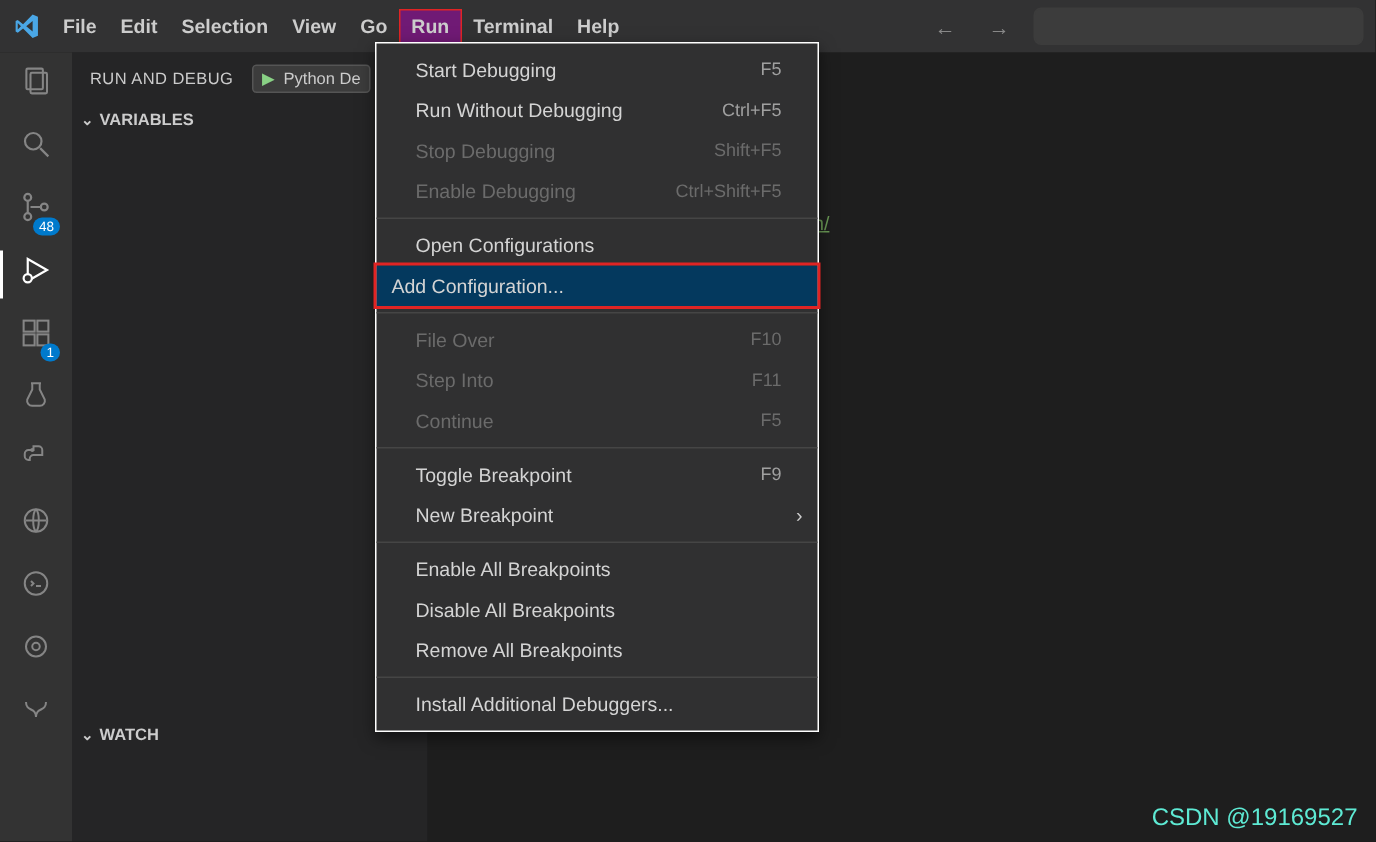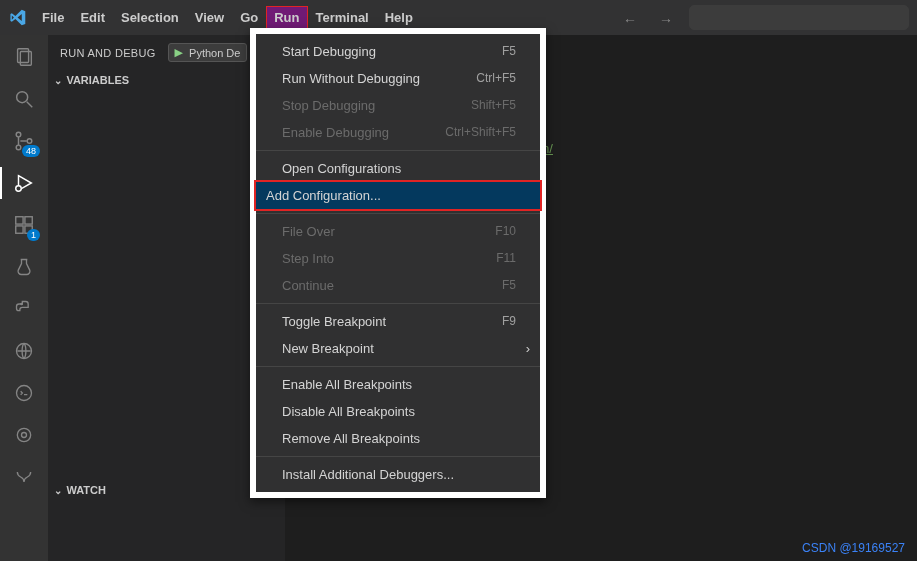--- a/index.html
+++ b/index.html
@@ -8,21 +8,21 @@
   .titlebar { height:35px; background:#323233; display:flex; align-items:center; padding:0 8px; }
   .logo { width:18px; height:18px; margin-right:8px; display:flex; align-items:center; justify-content:center; }
   .menu { display:flex;font-weight:bold; }
   .menu-item { padding:4px 8px; cursor:default; color:#cccccc; }
   .menu-item.active { background:#701a75; outline:1px solid #e02424; outline-offset:-1px; }
   .titlebar-right { margin-left:auto; display:flex; align-items:center; gap:10px; }
   .nav-arrow { color:#888; font-size:14px; padding:2px 6px; }
   .searchbox { width:220px; height:25px; background:#3c3c3c; border:1px solid #3c3c3c; border-radius:5px; }
   
   .activitybar { position:absolute; left:0; top:35px; bottom:0; width:48px; background:#333333; display:flex; flex-direction:column; align-items:center; padding-top:8px; gap:14px; }
-  .act-icon { width:28px; height:28px; color:#858585; display:flex; align-items:center; justify-content:center; position:relative; }
+  .act-icon { width:28px; height:28px; color:#858585; display:flex; justify-content:center; position:relative; }
   .act-icon.active { color:#fff; }
   .act-icon.active::before { content:""; position:absolute; left:-10px; top:-2px; bottom:-2px; width:2px; background:#fff; }
   .badge { position:absolute; right:-2px; bottom:-2px; background:#007acc; color:#fff; border-radius:8px; font-size:9px; padding:0 4px; line-height:12px; min-width:12px; text-align:center; }
   
   .sidebar { position:absolute; left:48px; top:35px; bottom:0; width:237px; background:#252526; }
   .sb-header { height:35px; display:flex; align-items:center; padding:0 12px; gap:12px; font-size:11px; color:#ccc; }
   .sb-title { letter-spacing:0.3px; }
   .play-pill { display:flex; align-items:center; background:#3c3c3c; border:1px solid #555; border-radius:3px; padding:2px 6px; gap:6px; color:#ccc; }
   .play-tri { color:#89d185; font-size:11px; }
   .section-hdr { display:flex; align-items:center; gap:4px; padding:4px 6px; font-size:11px; font-weight:600; color:#ccc; }
@@ -32,30 +32,30 @@
   .tabrow { position:absolute; left:285px; top:35px; height:35px; display:flex; align-items:center; }
   .tab { padding:6px 12px; color:#969696; }
   .code { white-space:pre; }
   .c-com { color:#6a9955; }
   .c-key { color:#9cdcfe; }
   .c-str { color:#ce9178; }
   .c-url { color:#6a9955; text-decoration:underline; }
   .c-pun { color:#d4d4d4; }
   .brace-hl { border:1px solid #555; padding:0 1px; }
   
-  .dropdown { position:absolute; left:250px; top:28px; width:296px; background:#303031; border:6px solid #ffffff; box-shadow:0 4px 10px rgba(0,0,0,.5); padding:4px 0; z-index:10; }
+  .dropdown { position:absolute; left:250px; top:28px; width:296px; background:#303031; border:1px solid #ffffff; box-shadow:0 4px 10px rgba(0,0,0,.5); padding:4px 0; z-index:10; }
   .dd-item { display:flex; justify-content:space-between; padding:6px 24px 6px 26px; color:#d4d4d4; cursor:default; position:relative; }
   .dd-item.disabled { color:#6b6b6b; }
   .dd-item.hl { background:#04395e;padding-left:10px; }
   .dd-item.hl-box { outline:2px solid #e02424; outline-offset:0; }
   .dd-sep { height:1px; background:#454545; margin:4px 0; }
   .dd-sub::after { content:"›"; position:absolute; right:10px; color:#ccc; }
   .kbd { color:#a0a0a0; font-size:12px; }
   .dd-item.disabled .kbd { color:#6b6b6b; }
-  .watermark { position:absolute; right:12px; bottom:6px; color:#3b82f6; font-size:12px; }
+  .watermark { position:absolute; right:12px; bottom:6px; color:#5eead4; font-size:16px; }
   svg { display:block; }
 </style>
 </head>
 <body>
 
 <div class="titlebar">
   <div class="logo">
     <svg width="17" height="17" viewBox="0 0 24 24">
         <path fill="#4aa7e6" d="M23 3l-5-2-9 9-5-4-2 1v10l2 1 5-4 9 9 5-2V3zM4 15V9l3 3-3 3zm14 2l-6-5 6-5v10z"></path>
       </svg>

